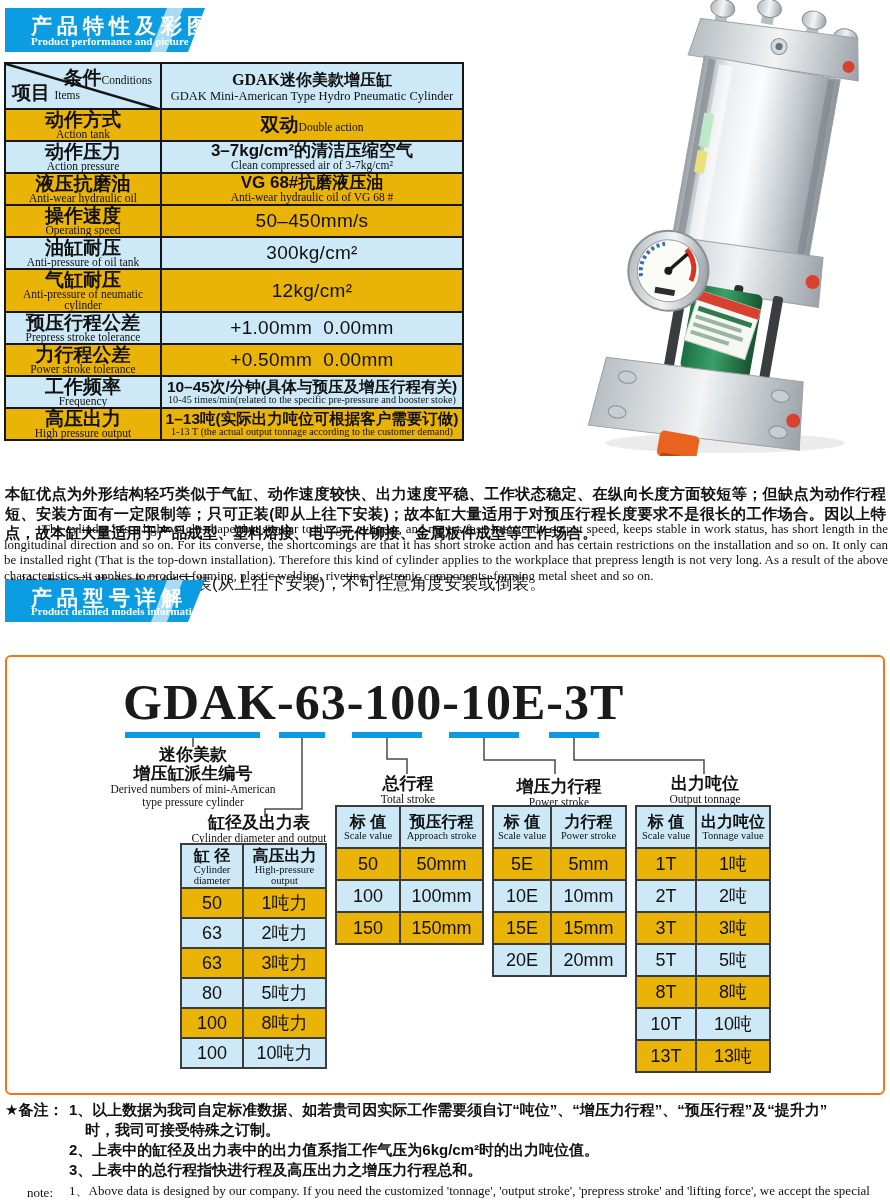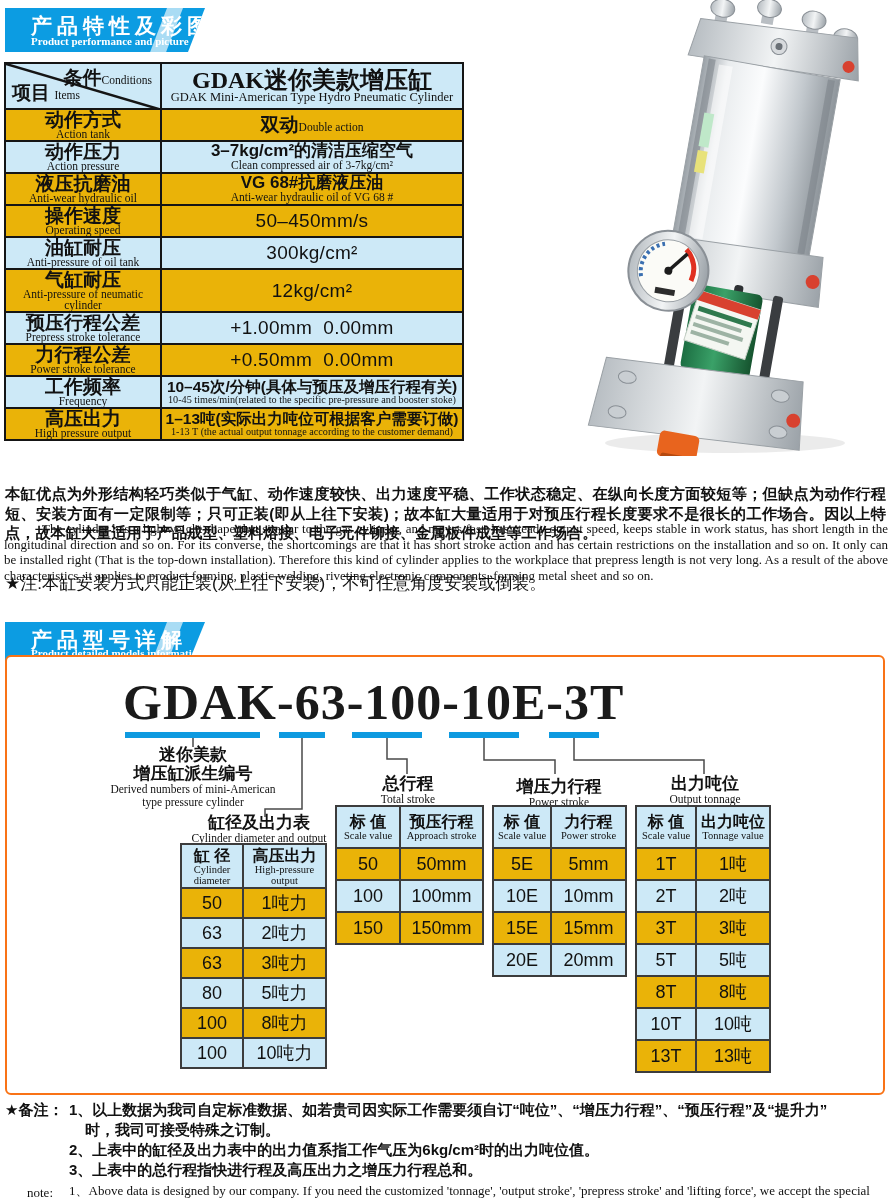--- a/index.html
+++ b/index.html
@@ -24,21 +24,21 @@
   tr.blue { background:#cde9f7; } tr.white { background:#eab308; }
   tr.h-row { height:46px; } tr.d-row { height:31px; }
   .corner { position:relative; height:46px; padding:0 !important; }
   .corner svg { position:absolute; left:0; top:0; width:100%; height:100%; }
   .corner .cond { position:absolute; right:8px; top:1px; }
   .corner .item { position:absolute; left:6px; bottom:2px; }
   .cn-b { font-size:19px; font-weight:bold; }
   .en-s { font-size:11.5px; font-family:"Liberation Serif","DejaVu Serif",serif; }
   .lcell .cn-b { display:block; line-height:19px; }
   .lcell .en-s { display:block; line-height:11px; }
-  .prod-cn { font-size:24px; font-weight:bold; display:block; line-height:21px; }
+  .prod-cn { font-size:16px; font-weight:bold; display:block; line-height:21px; }
   .prod-cn .gd { font-family:"Liberation Serif","DejaVu Serif",serif; }
   .prod-en { font-size:12.5px; font-family:"Liberation Serif","DejaVu Serif",serif;
     display:block; line-height:13px; }
   .vcn { display:block; font-size:17px; font-weight:600; line-height:18px; white-space:pre-wrap; }
   .ven { display:block; font-size:11.5px; font-family:"Liberation Serif","DejaVu Serif",serif;
     line-height:11.5px; }
   tr.numv .vcn { font-weight:400; font-size:19px; letter-spacing:.3px; }
   tr.inlinev .vcn, tr.inlinev .ven { display:inline; }
   tr.inlinev .vcn { font-size:19px; }
   tr.tight .vcn { font-size:15.5px; line-height:16px; }
@@ -305,21 +305,21 @@
 
     <rect x="118" y="440" width="40" height="26" rx="5" fill="#e8641e"></rect>
     <rect x="122" y="462" width="32" height="8" rx="3" fill="#b5490f"></rect>
   </g>
 </svg>
 
 <div class="desc-cn">本缸优点为外形结构轻巧类似于气缸、动作速度较快、出力速度平稳、工作状态稳定、在纵向长度方面较短等；但缺点为动作行程短、安装方面有一定限制等；只可正装(即从上往下安装)；故本缸大量适用于对预压行程长度要求不是很长的工作场合。因以上特点，故本缸大量适用于产品成型、塑料熔接、电子元件铆接、金属板件成型等工作场合。</div>
 <div class="desc-en">The cylinder has a lightweight shape that similar to the gas cylinder, and moves fast, has steady output speed, keeps stable in work status, has short length in the longitudinal direction and so on. For its converse, the shortcomings are that it has short stroke action and has certain restrictions on the installation and so on. It only can be installed right (That is the top-down installation). Therefore this kind of cylinder applies to the workplace that prepress length is not very long. As a result of the above characteristics, it applies to product forming, plastic welding, riveting electronic components, forming metal sheet and so on.</div>
 <div class="star-note">★注:本缸安装方式只能正装(从上往下安装)，不可任意角度安装或倒装。</div>
 
-<div class="banner" style="top:622px;height:42px">
+<div class="banner" style="top:580px;height:42px">
   <div class="stripe"></div>
   <span class="b-cn">产品型号详解</span>
   <span class="b-en" style="top:25px">Product detailed models information</span>
 </div>
 
 <div class="model-box">
   <svg class="connectors">
     <g fill="none" stroke="#4a4a4a" stroke-width="1.5">
       <polyline points="186,81 186,90"></polyline>
       <polyline points="295,81 295,152 258,152 258,160"></polyline>

